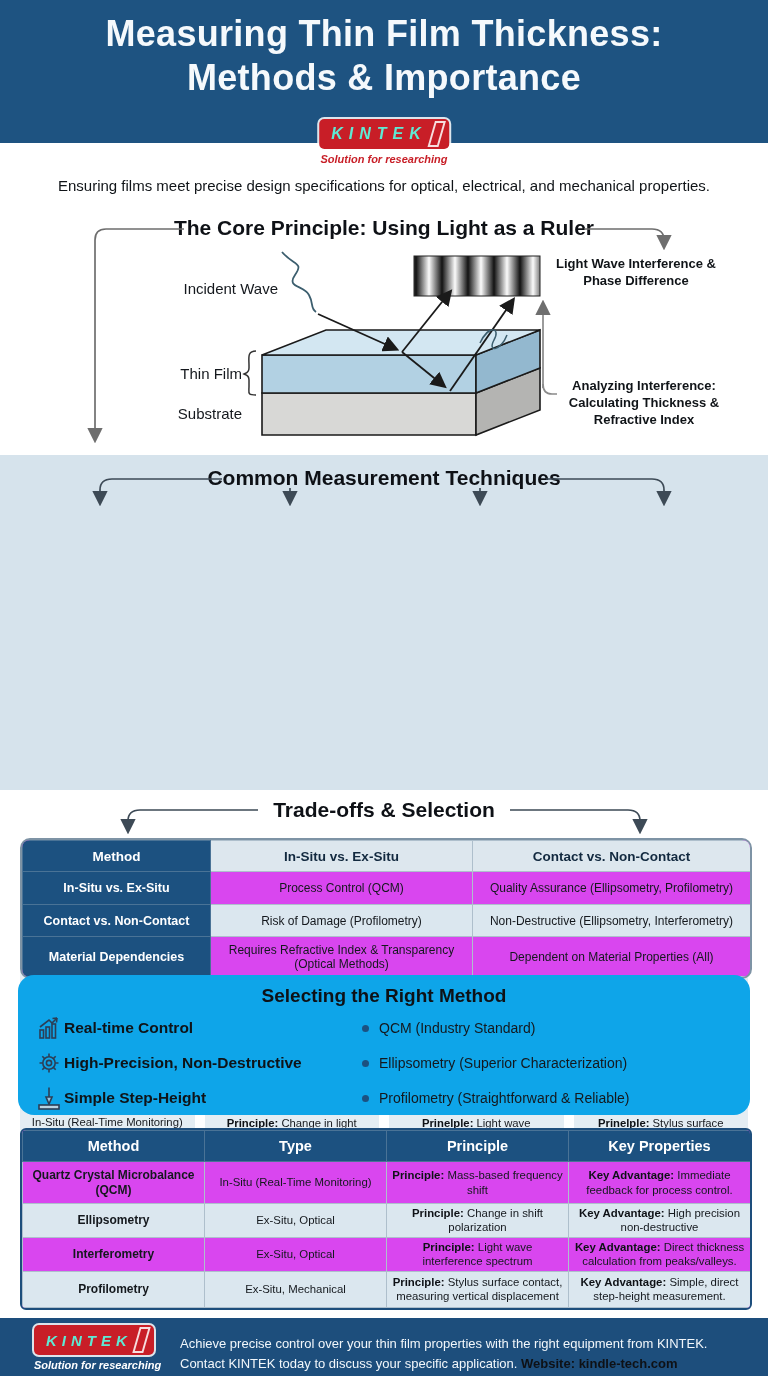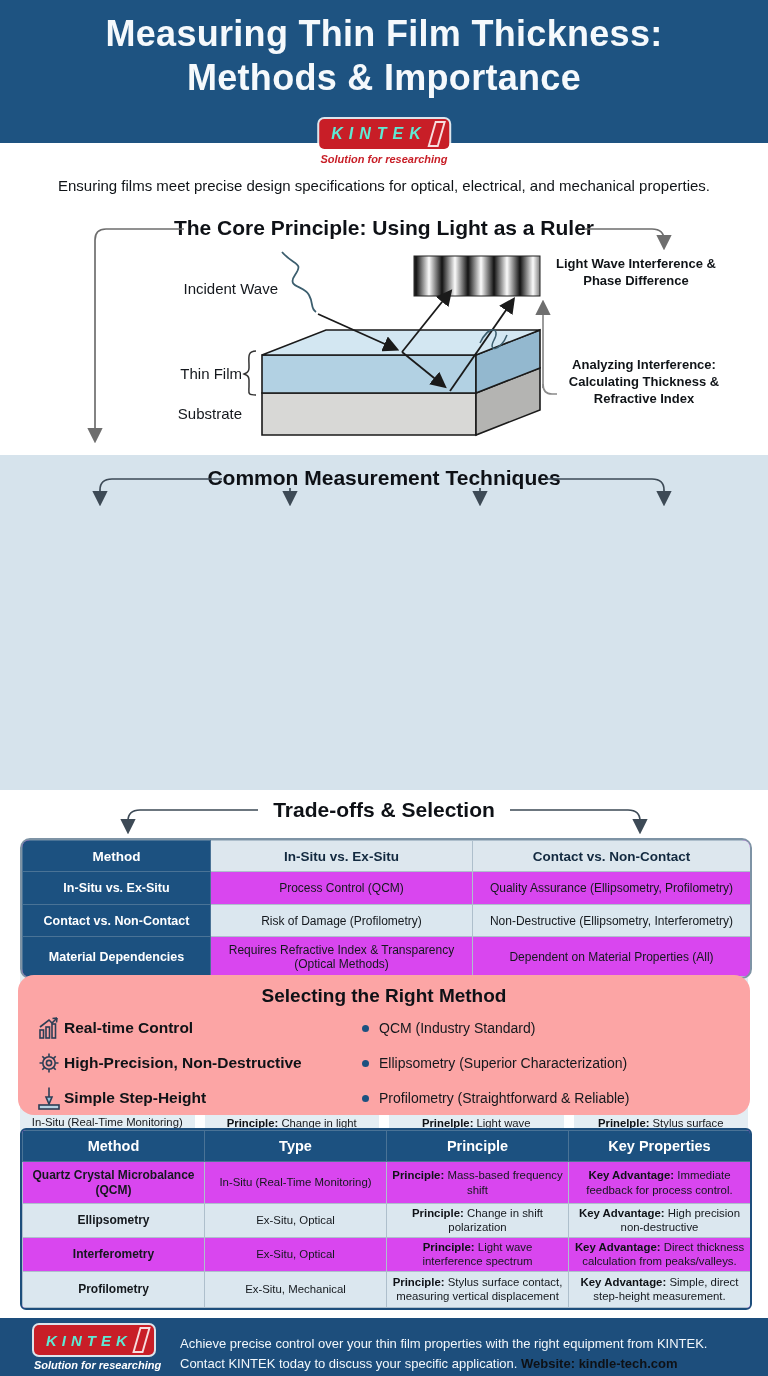--- a/index.html
+++ b/index.html
@@ -39,21 +39,21 @@
   
   .t-wrap{position:absolute;left:20px;width:728px;border:2px solid #7e93a5;border-radius:10px;overflow:hidden;background:#d946ef;}
   table{border-collapse:collapse;width:100%;table-layout:fixed;}
   .t1 td,.t1 th{border:1px solid #aebfcc;font-size:12px;text-align:center;padding:3px 6px;vertical-align:middle;}
   .t1 th{font-size:13.5px;color:#12293f;background:#dde7ee;height:24px;}
   .dk{background:#1c5180 !important;color:#fff !important;font-weight:bold;border-color:#4a7396 !important;}
   .alt{background:#dbe7ef;}
   .t1 .lbl{font-size:12.5px;}
 
   
-  .sel{position:absolute;top:975px;left:18px;width:732px;height:140px;background:#fca5a5;border-radius:16px;}
+  .sel{position:absolute;top:975px;left:18px;width:732px;height:140px;background:#0ea5e9;border-radius:16px;}
   .sel h2{margin:10px 0 8px;text-align:center;font-size:19px;font-weight:800;color:#0e1116;}
   .sel-row{display:flex;align-items:center;margin:0 0 9px 16px;}
   .sel-ic{width:30px;display:flex;justify-content:center;}
   .sel-lb{width:280px;font-weight:bold;font-size:15.5px;color:#0f1317;}
   .sel-bullet{width:7px;height:7px;border-radius:50%;background:#1c5180;margin:0 10px 0 18px;}
   .sel-val{font-size:14px;color:#14181d;text-align:center;}
 
   
   .t2 td,.t2 th{border:1px solid #aebfcc;font-size:11.4px;text-align:center;padding:2px 5px;vertical-align:middle;line-height:1.25;}
   .t2 th{background:#1c5180;color:#fff;font-size:14.5px;height:26px;border-color:#4a7396;}
@@ -127,21 +127,21 @@
       <path d="M256,151 C247,151 249,158 249,165 L249,168 C249,173 246,173 244,174 C246,175 249,175 249,180 L249,186 C249,193 247,195 256,195" fill="none" stroke="#333" stroke-width="1.5"></path>
 
       <path d="M543,188 L543,103" fill="none" stroke="#8a8a8a" stroke-width="1.7" marker-end="url(#ag)"></path>
       <path d="M543,184 Q543,194 552,194 H557" fill="none" stroke="#8a8a8a" stroke-width="1.7"></path>
     </svg>
 
     <div class="diagram-label" style="left:156px;top:80px;width:122px;text-align:right;">Incident Wave</div>
     <div class="diagram-label" style="left:158px;top:165px;width:84px;text-align:right;">Thin Film</div>
     <div class="diagram-label" style="left:150px;top:205px;width:92px;text-align:right;">Substrate</div>
     <div class="diagram-bold" style="left:550px;top:56px;width:172px;">Light Wave Interference &amp; Phase Difference</div>
-    <div class="diagram-bold" style="left:548px;top:157px;width:192px;">Analyzing Interference: Calculating Thickness &amp; Refractive Index</div>
+    <div class="diagram-bold" style="left:548px;top:178px;width:192px;">Analyzing Interference: Calculating Thickness &amp; Refractive Index</div>
   </div>
 
   <div class="band">
     <div class="sec-title" style="top:11px;">Common Measurement Techniques</div>
     <svg width="768" height="56" viewBox="0 0 768 56" style="position:absolute;top:0;left:0;">
       <defs>
           <marker id="ab" markerWidth="9" markerHeight="9" refX="7" refY="4.5" orient="auto">
             <path d="M0,0 L9,4.5 L0,9 z" fill="#3d4a56"></path>
           </marker>
         </defs>

